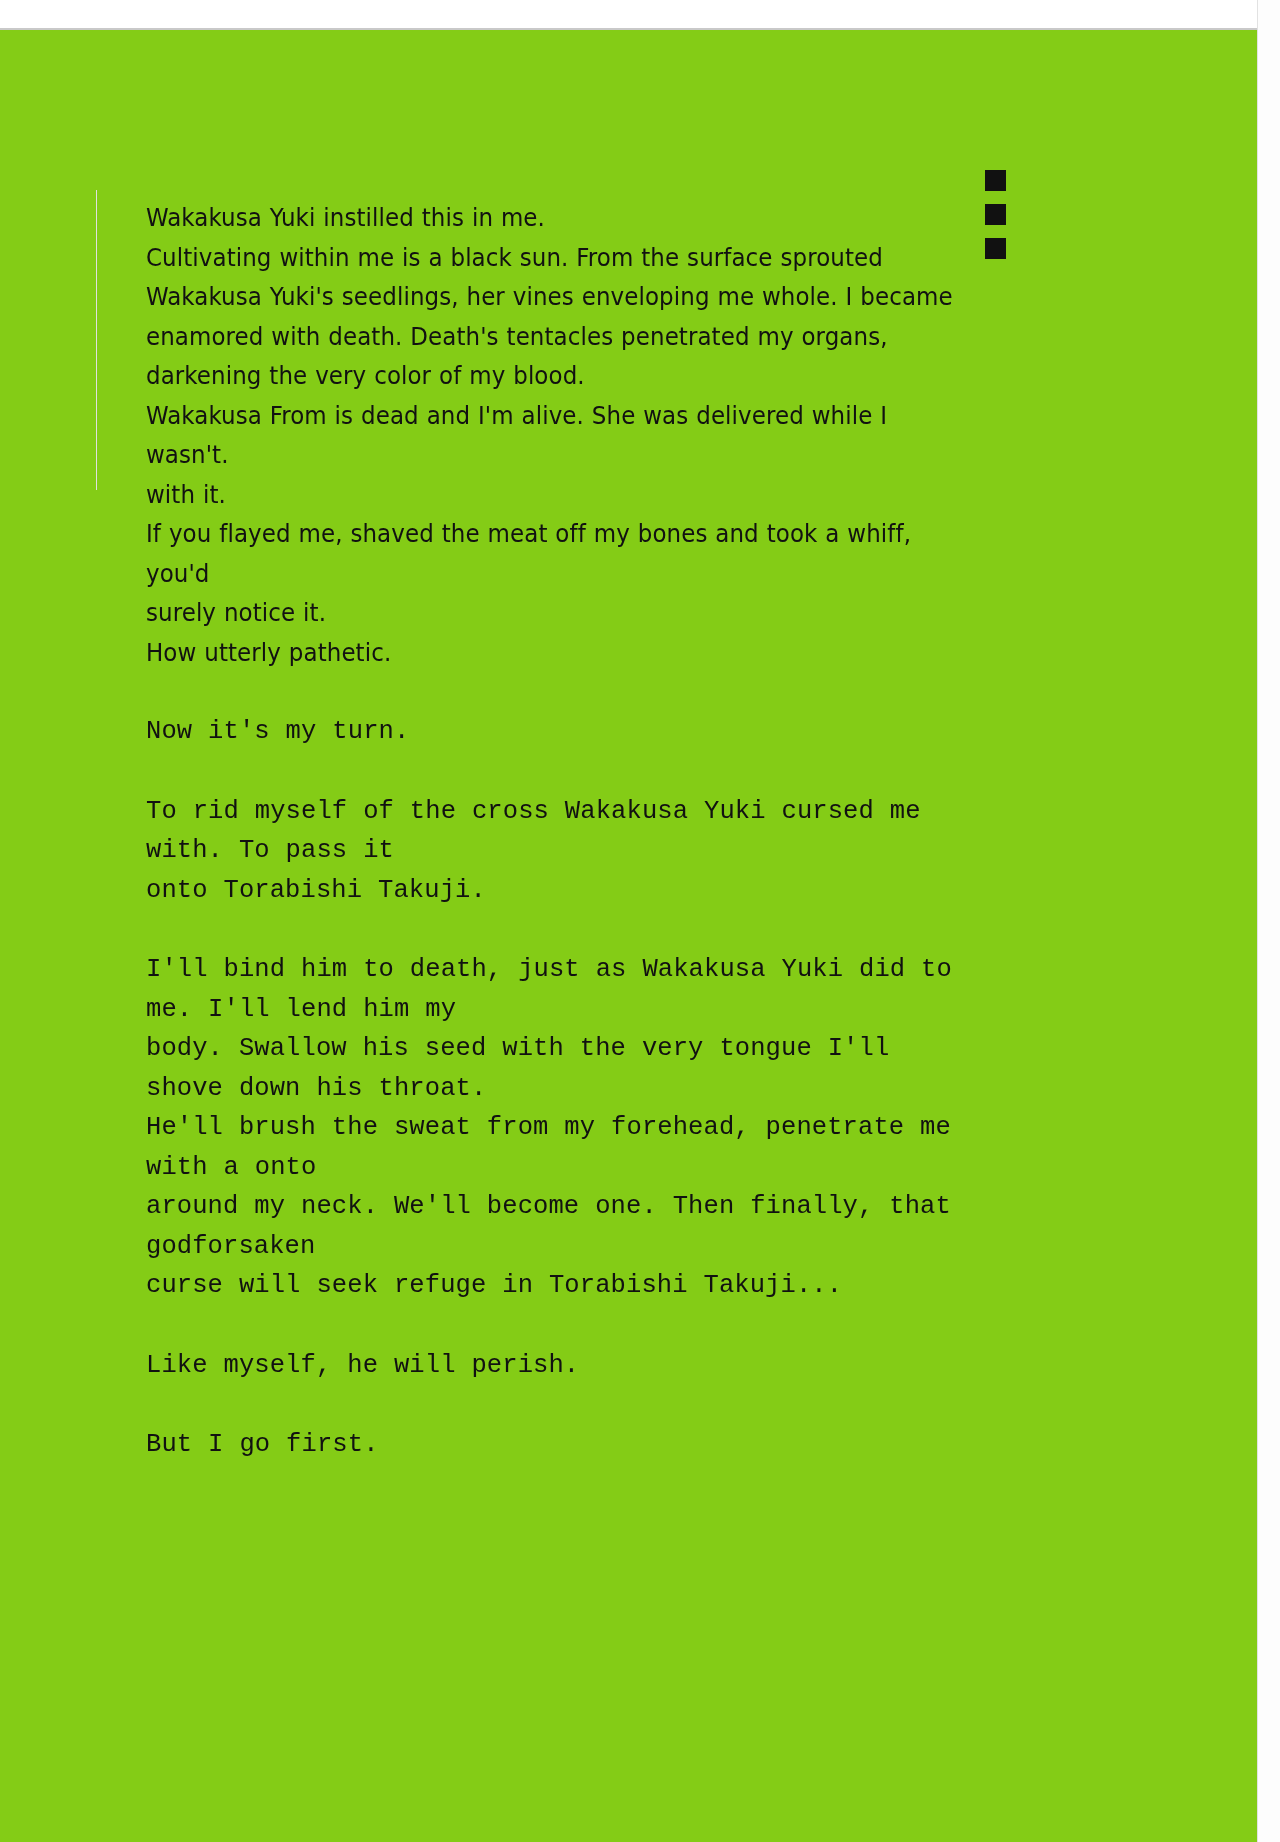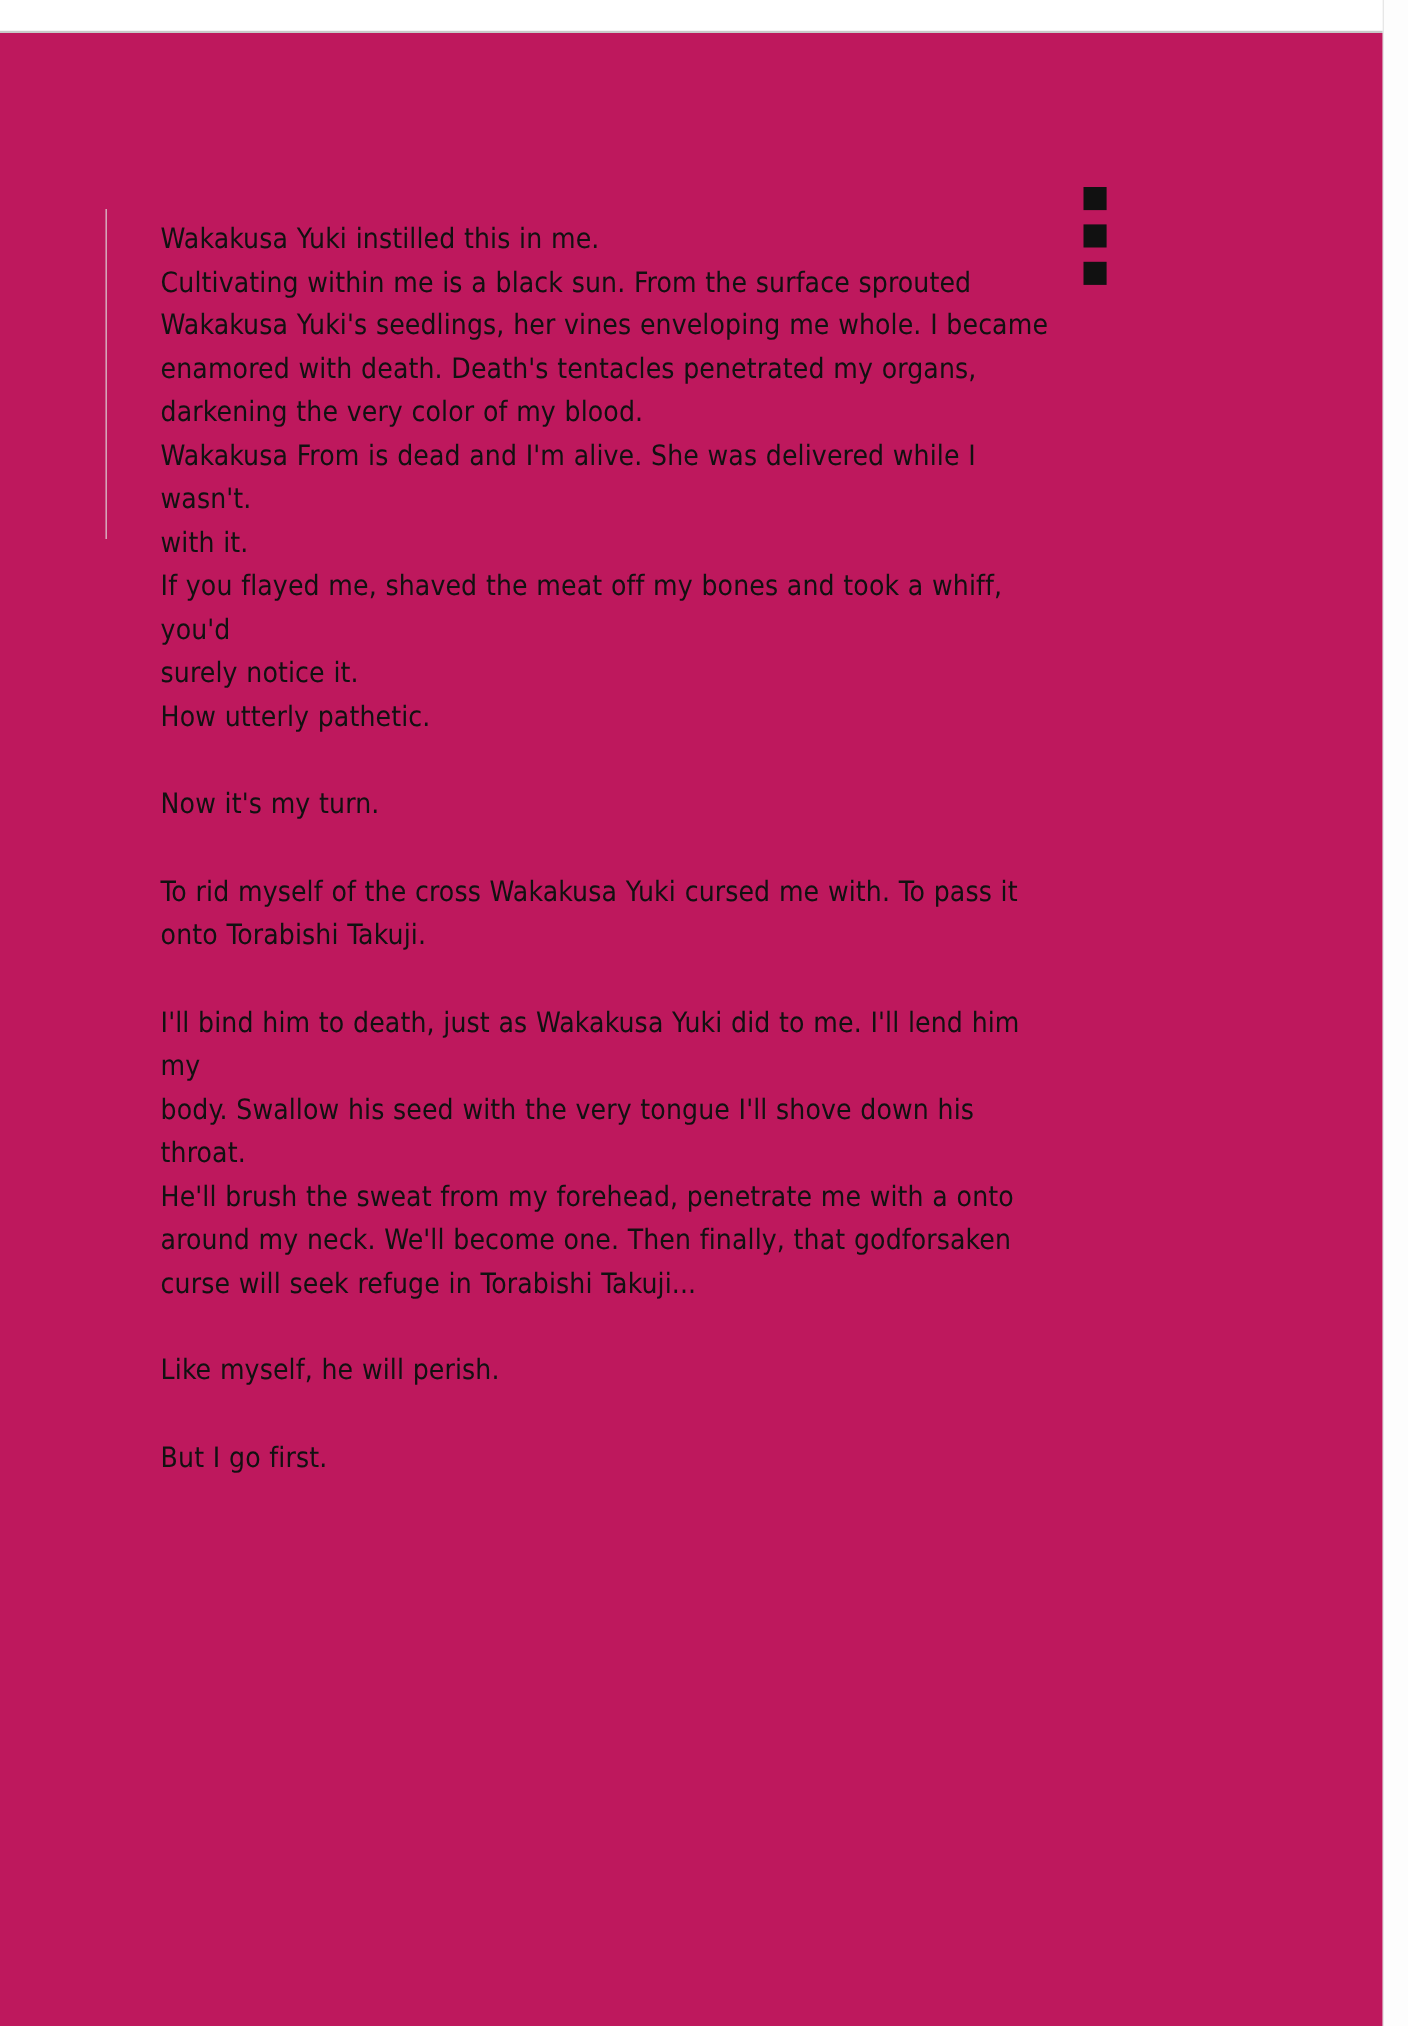--- a/index.html
+++ b/index.html
@@ -15,21 +15,21 @@
     font-family: "DejaVu Sans", sans-serif;
   }
 
   
   .page-scan {
     position: absolute;
     left: 0;
     top: 0;
     width: 1280px;
     height: 1842px;
-    background: #be185d;
+    background: #84cc16;
   }
 
   
   .scan-edge-top {
     position: absolute;
     left: 0;
     top: 0;
     width: 1280px;
     height: 30px;
     background: #ffffff;
@@ -94,20 +94,21 @@
     color: #111111;
     letter-spacing: 0.1px;
     margin: 0 0 0 0;
     font-family: "DejaVu Sans", sans-serif;
     font-stretch: condensed;
     word-spacing: 0.5px;
   }
 
   .para + .para {
     margin-top: 0;
+    font-family: Liberation Mono, monospace;
   }
 
   .para.spaced {
     margin-top: 40px;
   }
 
   .line {
     display: block;
   }
 </style>

